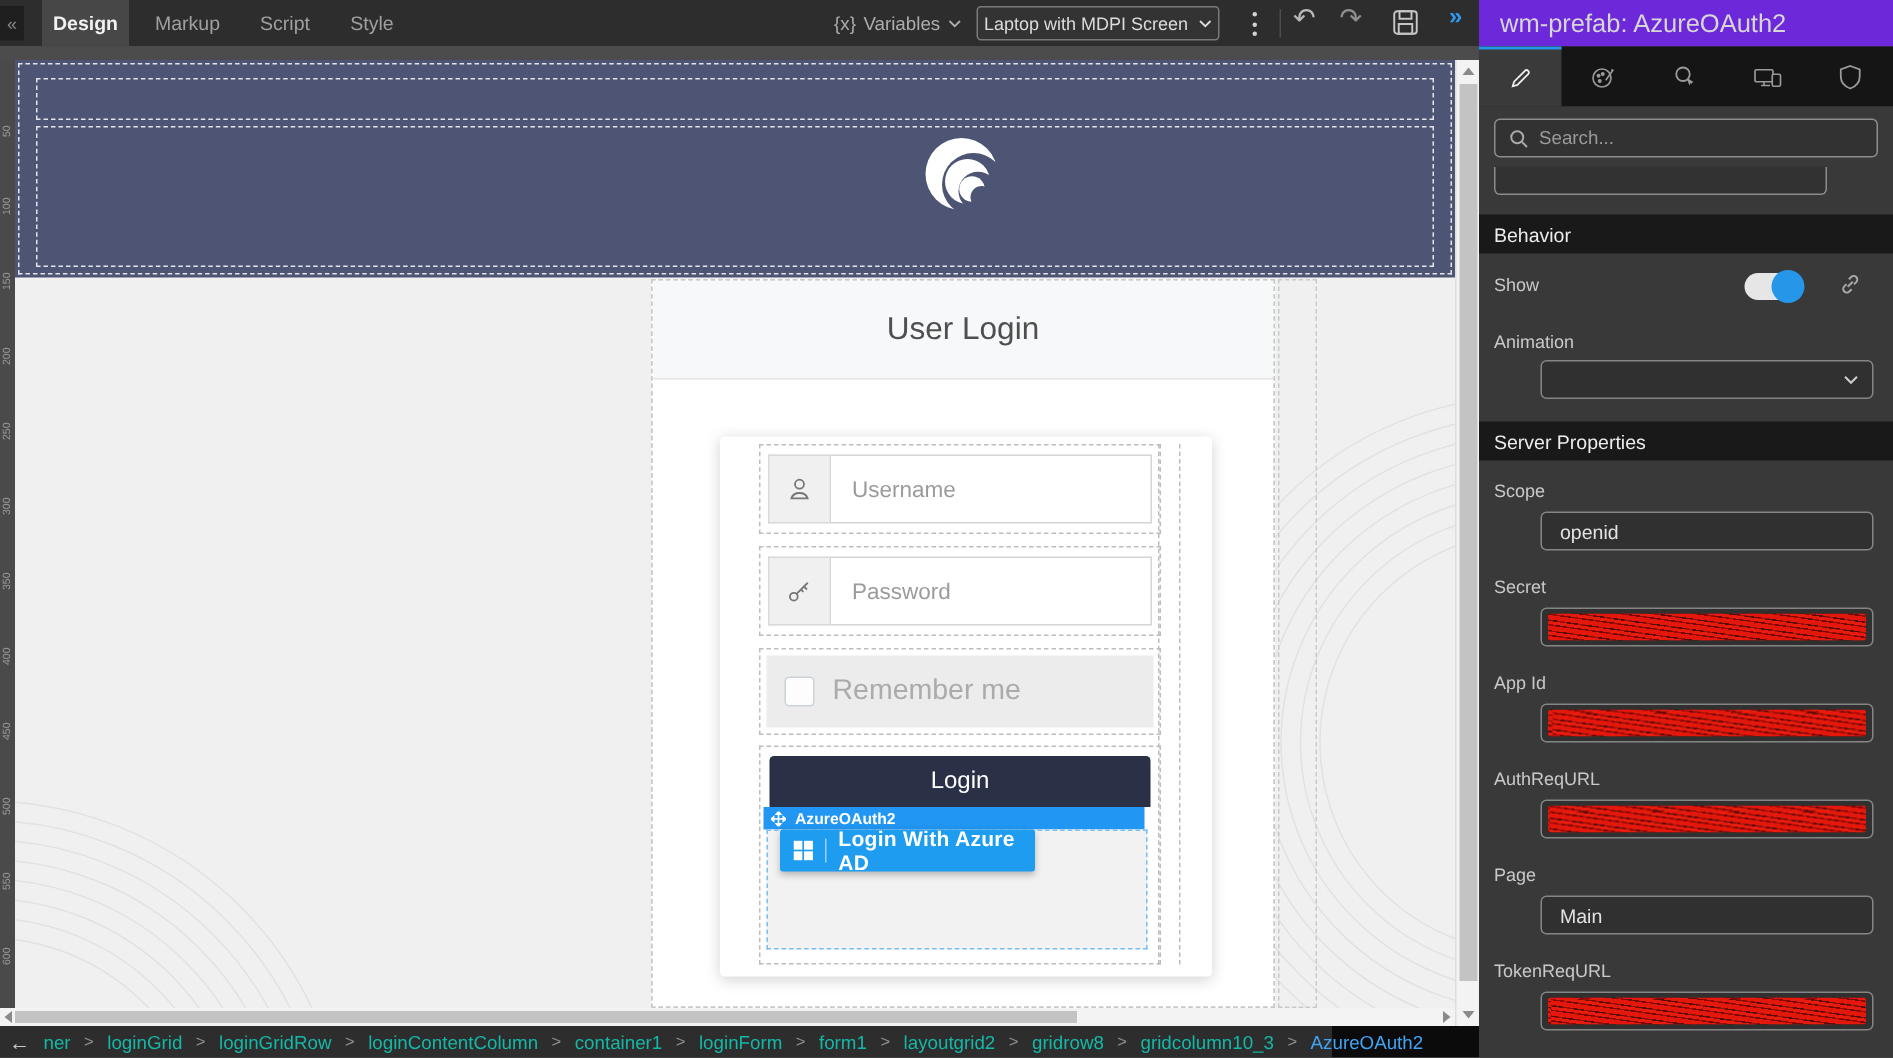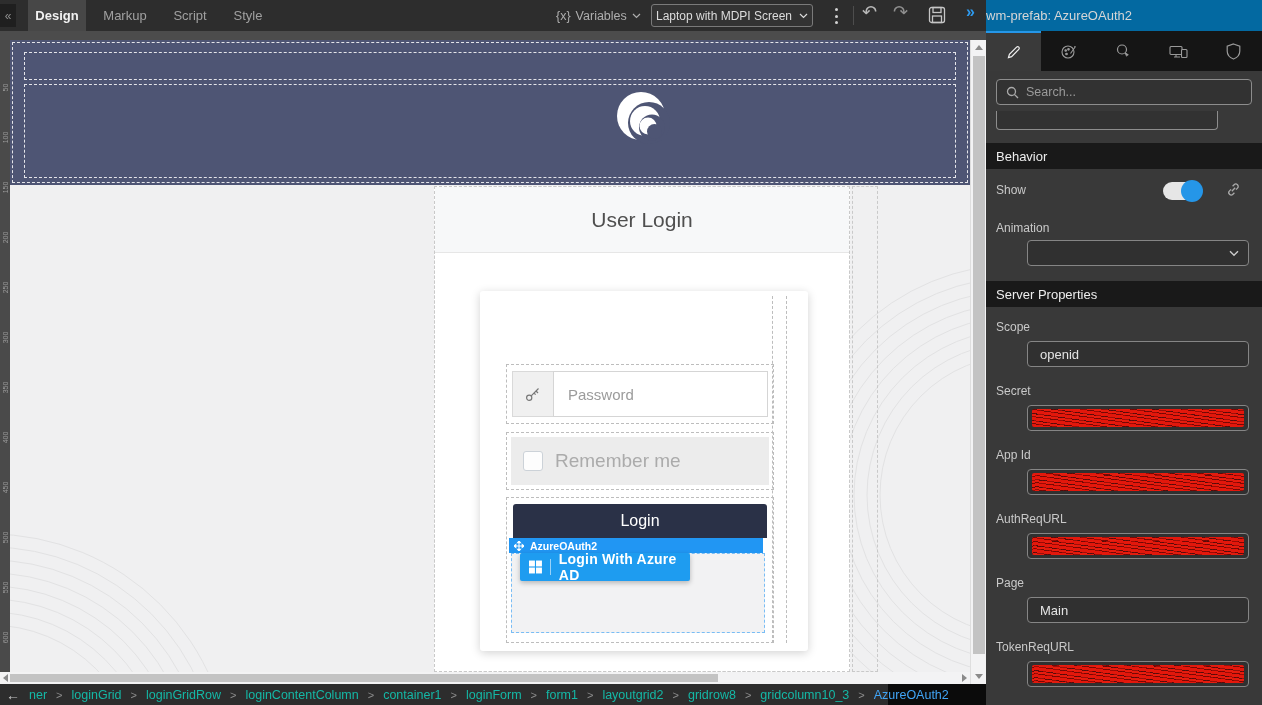--- a/index.html
+++ b/index.html
@@ -84,21 +84,21 @@
   
   #breadcrumb { position:absolute; left:0; top:684px; width:888px; height:21px; background:#2d2d2d; display:flex; align-items:center; gap:9px; padding-left:6px; z-index:55; }
   #breadcrumb .bc { color:#14b8a6; font-size:12.5px; white-space:nowrap; }
   #breadcrumb .sep { color:#8e8e8e; font-size:11px; }
   #breadcrumb .bc.active { color:#41a4f5; }
   #breadcrumb .back { color:#c6c6c6; font-size:14px; }
   .bc-gap { position:absolute; left:888px; top:684px; width:98px; height:21px; background:#0b0b0b; z-index:54; }
 
   
   #inspector { position:absolute; left:986px; top:0; width:276px; height:705px; background:#393939; z-index:60; }
-  .insp-title { height:31px; background:#0369a1; color:#d6d6d6; font-size:13px; display:flex; align-items:center; }
+  .insp-title { height:31px; background:#6d28d9; color:#d6d6d6; font-size:17px; display:flex; align-items:center; padding-left:14px; }
   .insp-tabs { position:absolute; left:0; top:31px; width:276px; height:40px; background:#151515; display:flex; }
   .itab { width:55px; height:40px; display:flex; align-items:center; justify-content:center; }
   .itab.active { background:#3a3a3a; border-top:2px solid #2596e8; }
   .insp-body { position:absolute; left:0; top:71px; width:276px; height:634px; background:#393939; }
   .srch { position:absolute; left:10px; top:8px; width:256px; height:26px; border:1px solid #8d8d8d; border-radius:4px; background:#323232; display:flex; align-items:center; gap:7px; padding-left:9px; }
   .srch input { background:transparent; border:none; outline:none; color:#d8d8d8; font-size:12.5px; font-family:"Liberation Sans",sans-serif; width:200px; }
   .srch input::placeholder { color:#9a9a9a; }
   .cut-input { position:absolute; left:10px; top:40px; width:222px; height:19px; border:1px solid #8d8d8d; border-top:none; border-radius:0 0 4px 4px; background:#323232; }
   .band { position:absolute; left:0; width:276px; height:26px; background:#191919; color:#ededed; font-size:13px; display:flex; align-items:center; padding-left:10px; }
   .flabel { position:absolute; left:10px; color:#c9c9c9; font-size:12px; }
@@ -218,20 +218,31 @@
       </div>
 
       <div class="login-panel">
         <div class="panel-heading">
           <span>User Login</span>
         </div>
       </div>
       <div class="side-col"></div>
 
       <div class="card">
+        <div id="row-user" class="frow">
+          <div class="input-group">
+            <div class="addon">
+              <svg width="18" height="18" viewBox="0 0 18 18" fill="none" stroke="#777777" stroke-width="1.2">
+                <circle cx="9" cy="5.8" r="3"></circle>
+                <path d="M3.6 15.2 a5.6 4.8 0 0 1 10.8 0 Z"></path>
+              </svg>
+            </div>
+            <input class="txt-input" placeholder="Username" style="">
+          </div>
+        </div>
 
         <div id="row-pass" class="frow">
           <div class="input-group">
             <div class="addon">
               <svg width="18" height="18" viewBox="0 0 18 18" fill="none" stroke="#777777" stroke-width="1.2">
                 <circle cx="5.2" cy="12.8" r="2.6"></circle>
                 <path d="M7.2 10.8 L14.5 3.5 M12 6 l2 2 M10 8 l1.6 1.6"></path>
               </svg>
             </div>
             <input class="txt-input" placeholder="Password" style="">

